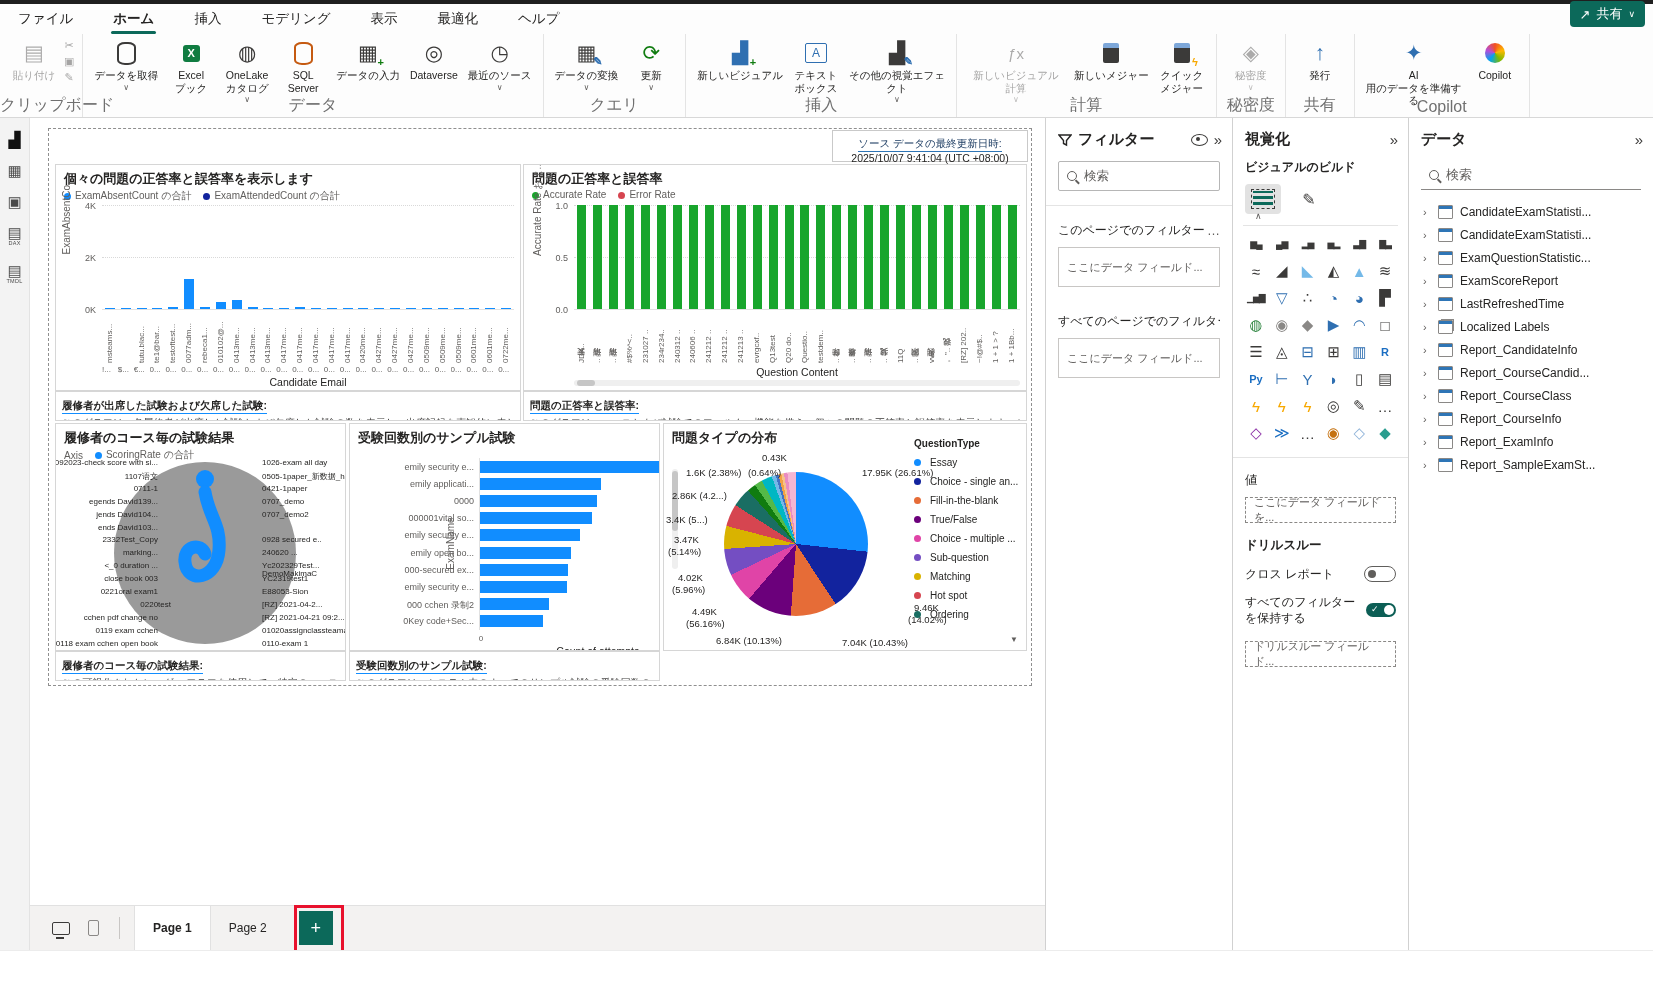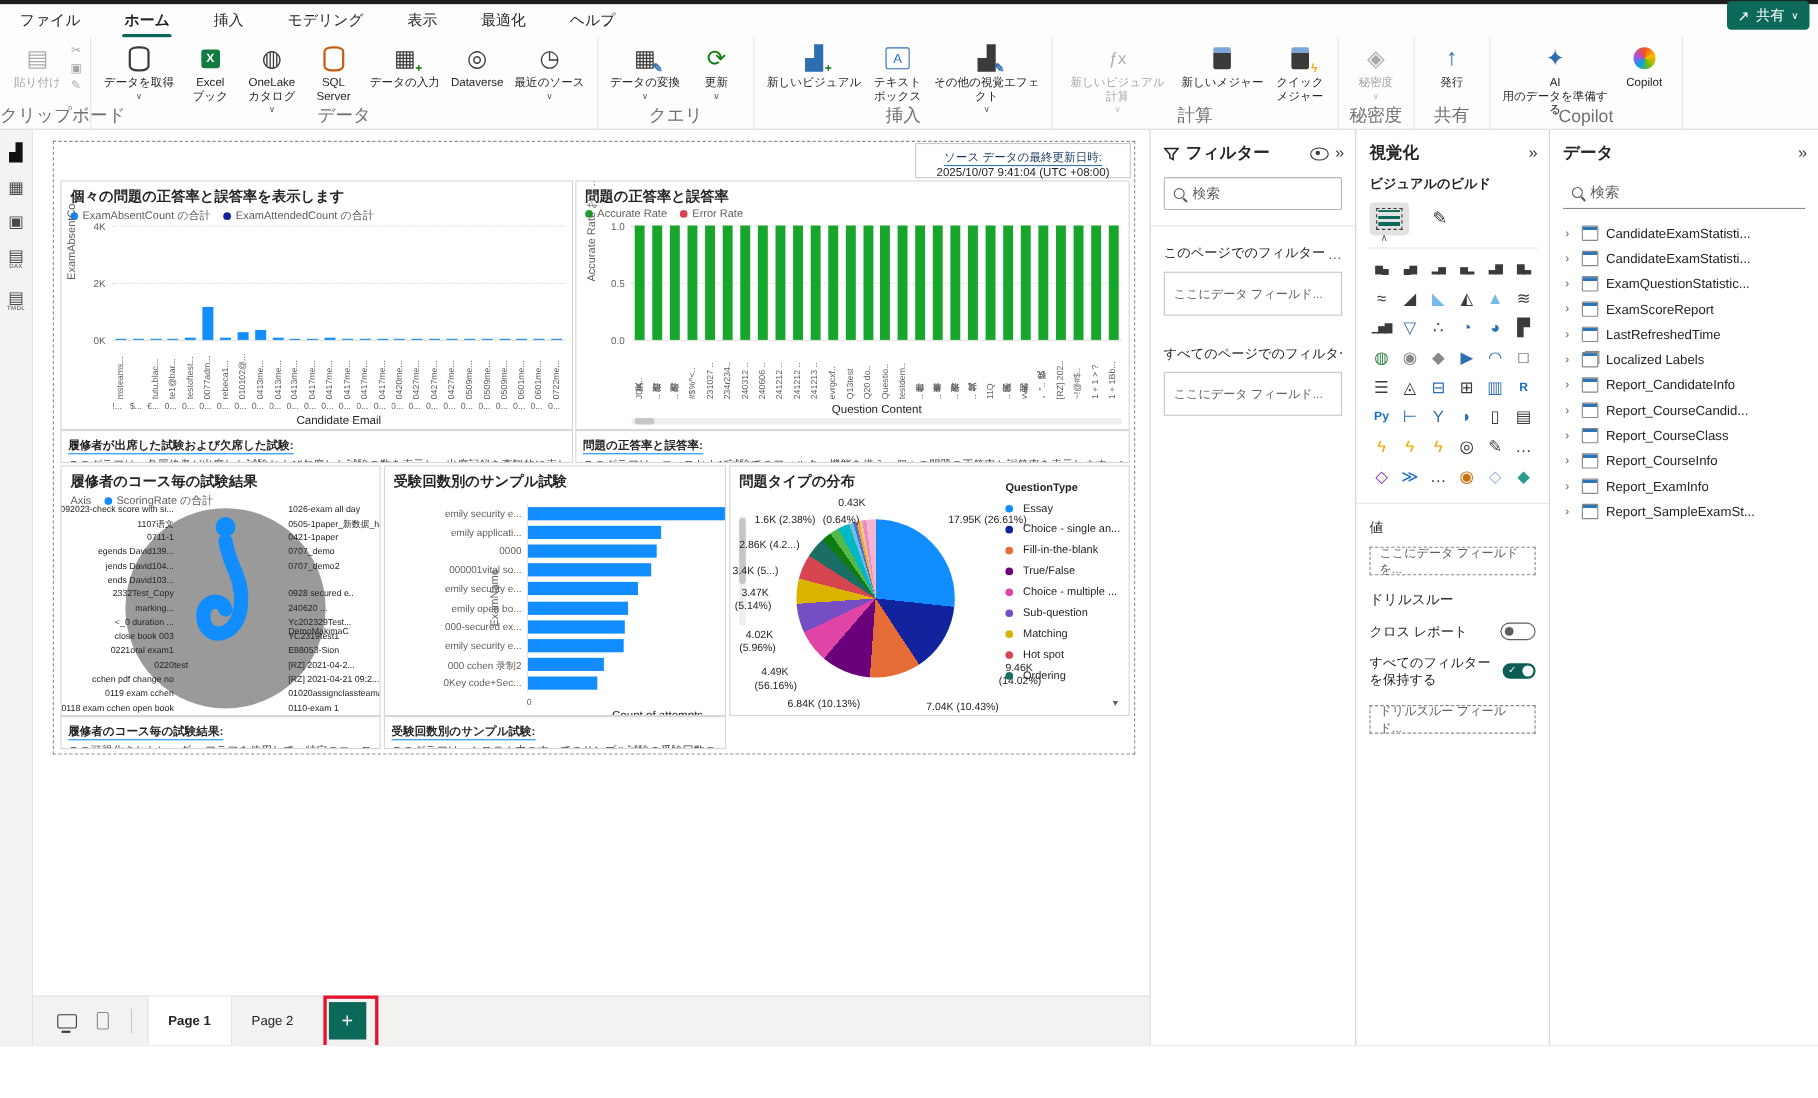--- a/index.html
+++ b/index.html
@@ -109,21 +109,21 @@
   .gicon.multi{font-size:9px;letter-spacing:-1px;}
   .gicon.txt{font-size:11px;font-weight:bold;}
   .toggle{width:30px;height:14px;border-radius:8px;position:relative;flex:none;cursor:pointer;}
   .toggle.off{border:1px solid #605e5c;background:#fff;}
   .toggle.off::after{content:"";position:absolute;left:3px;top:2.5px;width:8px;height:8px;border-radius:50%;background:#605e5c;}
   .toggle.on{background:#0c5e55;}
   .toggle.on::before{content:"✓";color:#fff;font-size:9px;position:absolute;left:5px;top:1px;}
   .toggle.on::after{content:"";position:absolute;right:2px;top:2px;width:10px;height:10px;border-radius:50%;background:#fff;}
   .drill-row{display:flex;align-items:center;margin:12px 12px 0 12px;}
   .drill-row .dlabel{font-size:12px;color:#252423;flex:1;line-height:1.35;}
-  .bold-label{font-size:12.5px;font-weight:normal;color:#252423;margin:14px 12px 0 12px;}
+  .bold-label{font-size:12.5px;font-weight:bold;color:#252423;margin:14px 12px 0 12px;}
   
   .field-row{display:flex;align-items:center;gap:7px;height:23px;padding-left:14px;cursor:pointer;}
   .field-row .fchev{font-size:11px;color:#605e5c;width:8px;}
   .tico{width:13px;height:12px;border:1px solid #8a8886;background:linear-gradient(to bottom,#2e75b6 3px,#fff 3px);flex:none;border-radius:1px;}
   .tico.loc{box-shadow:2px -2px 0 -1px #8a8886;}
   .field-row .fname{font-size:12px;color:#252423;white-space:nowrap;overflow:hidden;}
   
   #pagebar{position:absolute;left:30px;top:905px;width:1015px;height:45px;background:#f3f2f1;border-top:1px solid #e1e1e1;display:flex;align-items:center;box-sizing:border-box;}
   .dev-ico{position:relative;margin-left:22px;cursor:pointer;}
   .monitor{width:16px;height:11px;border:1.5px solid #3b3a39;border-radius:2px;}

